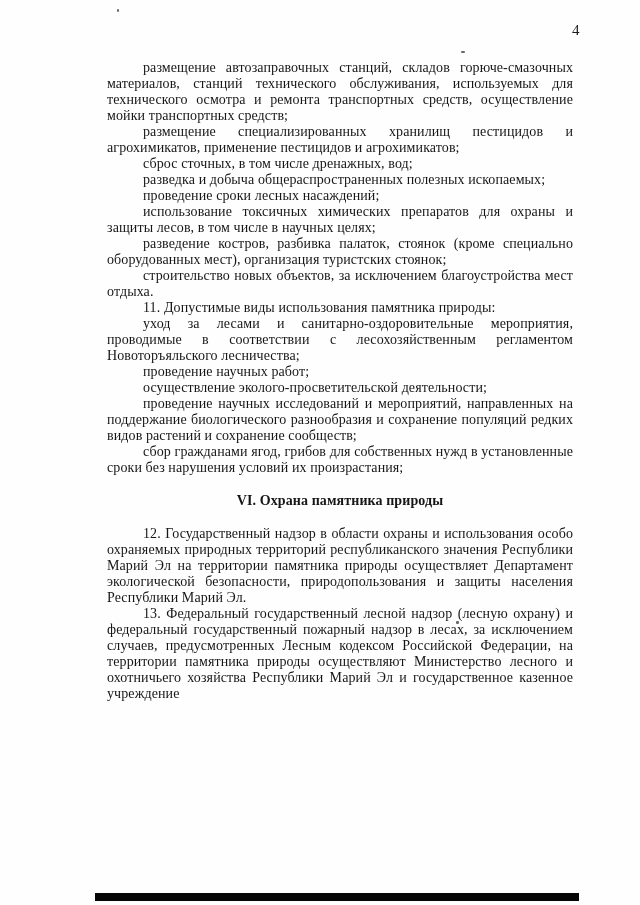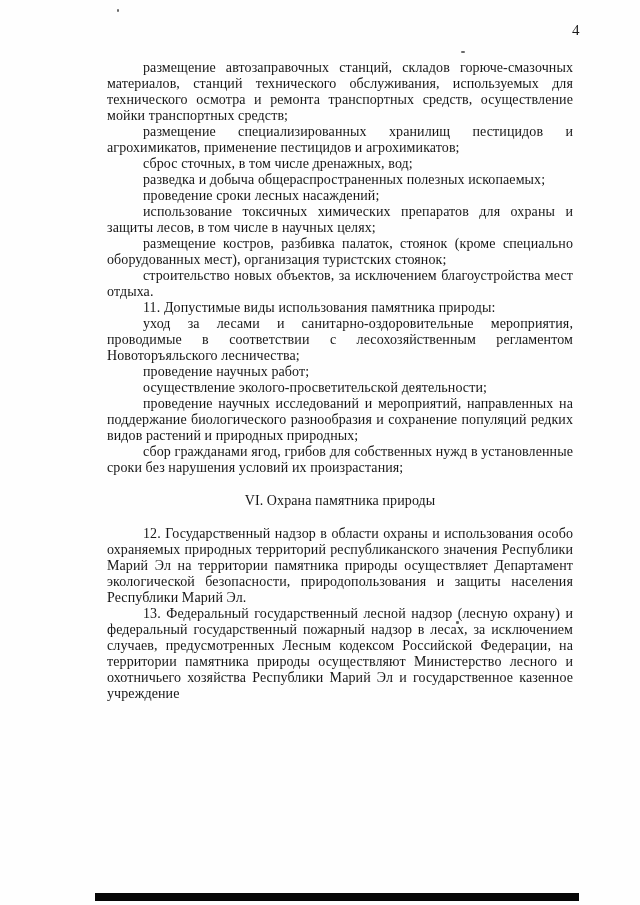--- a/index.html
+++ b/index.html
@@ -34,21 +34,21 @@
     letter-spacing: 0.1px;
   }
   .text-block p.para {
     margin: 0;
     padding: 0;
     text-indent: 36px;
   }
   .text-block p.heading {
     text-align: center;
     text-indent: 0;
-    font-weight: normal;
+    font-weight: bold;
     margin: 17px 0 17px 0;
   }
   .scan-bar {
     position: absolute;
     left: 95px;
     top: 893px;
     width: 484px;
     height: 8px;
     background: #060606;
   }
@@ -68,27 +68,27 @@
   <div class="page-number">4</div>
 
   <div class="text-block">
 
   <p class="para">размещение автозаправочных станций, складов горюче-смазочных материалов, станций технического обслуживания, используемых для технического осмотра и ремонта транспортных средств, осуществление мойки транспортных средств;</p>
       <p class="para">размещение специализированных хранилищ пестицидов и агрохимикатов, применение пестицидов и агрохимикатов;</p>
       <p class="para">сброс сточных, в том числе дренажных, вод;</p>
       <p class="para">разведка и добыча общераспространенных полезных ископаемых;</p>
       <p class="para">проведение сроки лесных насаждений;</p>
       <p class="para">использование токсичных химических препаратов для охраны и защиты лесов, в том числе в научных целях;</p>
-      <p class="para">размещение костров, разбивка палаток, стоянок (кроме специально оборудованных мест), организация туристских стоянок;</p>
+      <p class="para">разведение костров, разбивка палаток, стоянок (кроме специально оборудованных мест), организация туристских стоянок;</p>
       <p class="para">строительство новых объектов, за исключением благоустройства мест отдыха.</p>
       <p class="para">11. Допустимые виды использования памятника природы:</p>
       <p class="para">уход за лесами и санитарно-оздоровительные мероприятия, проводимые в соответствии с лесохозяйственным регламентом Новоторъяльского лесничества;</p>
       <p class="para">проведение научных работ;</p>
       <p class="para">осуществление эколого-просветительской деятельности;</p>
-      <p class="para">проведение научных исследований и мероприятий, направленных на поддержание биологического разнообразия и сохранение популяций редких видов растений и природных природных;</p>
+      <p class="para">проведение научных исследований и мероприятий, направленных на поддержание биологического разнообразия и сохранение популяций редких видов растений и сохранение сообществ;</p>
       <p class="para">сбор гражданами ягод, грибов для собственных нужд в установленные сроки без нарушения условий их произрастания;</p>
       <p class="heading">VI. Охрана памятника природы</p>
       <p class="para">12. Государственный надзор в области охраны и использования особо охраняемых природных территорий республиканского значения Республики Марий Эл на территории памятника природы осуществляет Департамент экологической безопасности, природопользования и защиты населения Республики Марий Эл.</p>
       <p class="para">13. Федеральный государственный лесной надзор (лесную охрану) и федеральный государственный пожарный надзор в лесах, за исключением случаев, предусмотренных Лесным кодексом Российской Федерации, на территории памятника природы осуществляют Министерство лесного и охотничьего хозяйства Республики Марий Эл и государственное казенное учреждение</p>
     </div>
 
   <div class="speck s1"></div>
   <div class="speck s2"></div>
   <div class="speck s3"></div>
 

